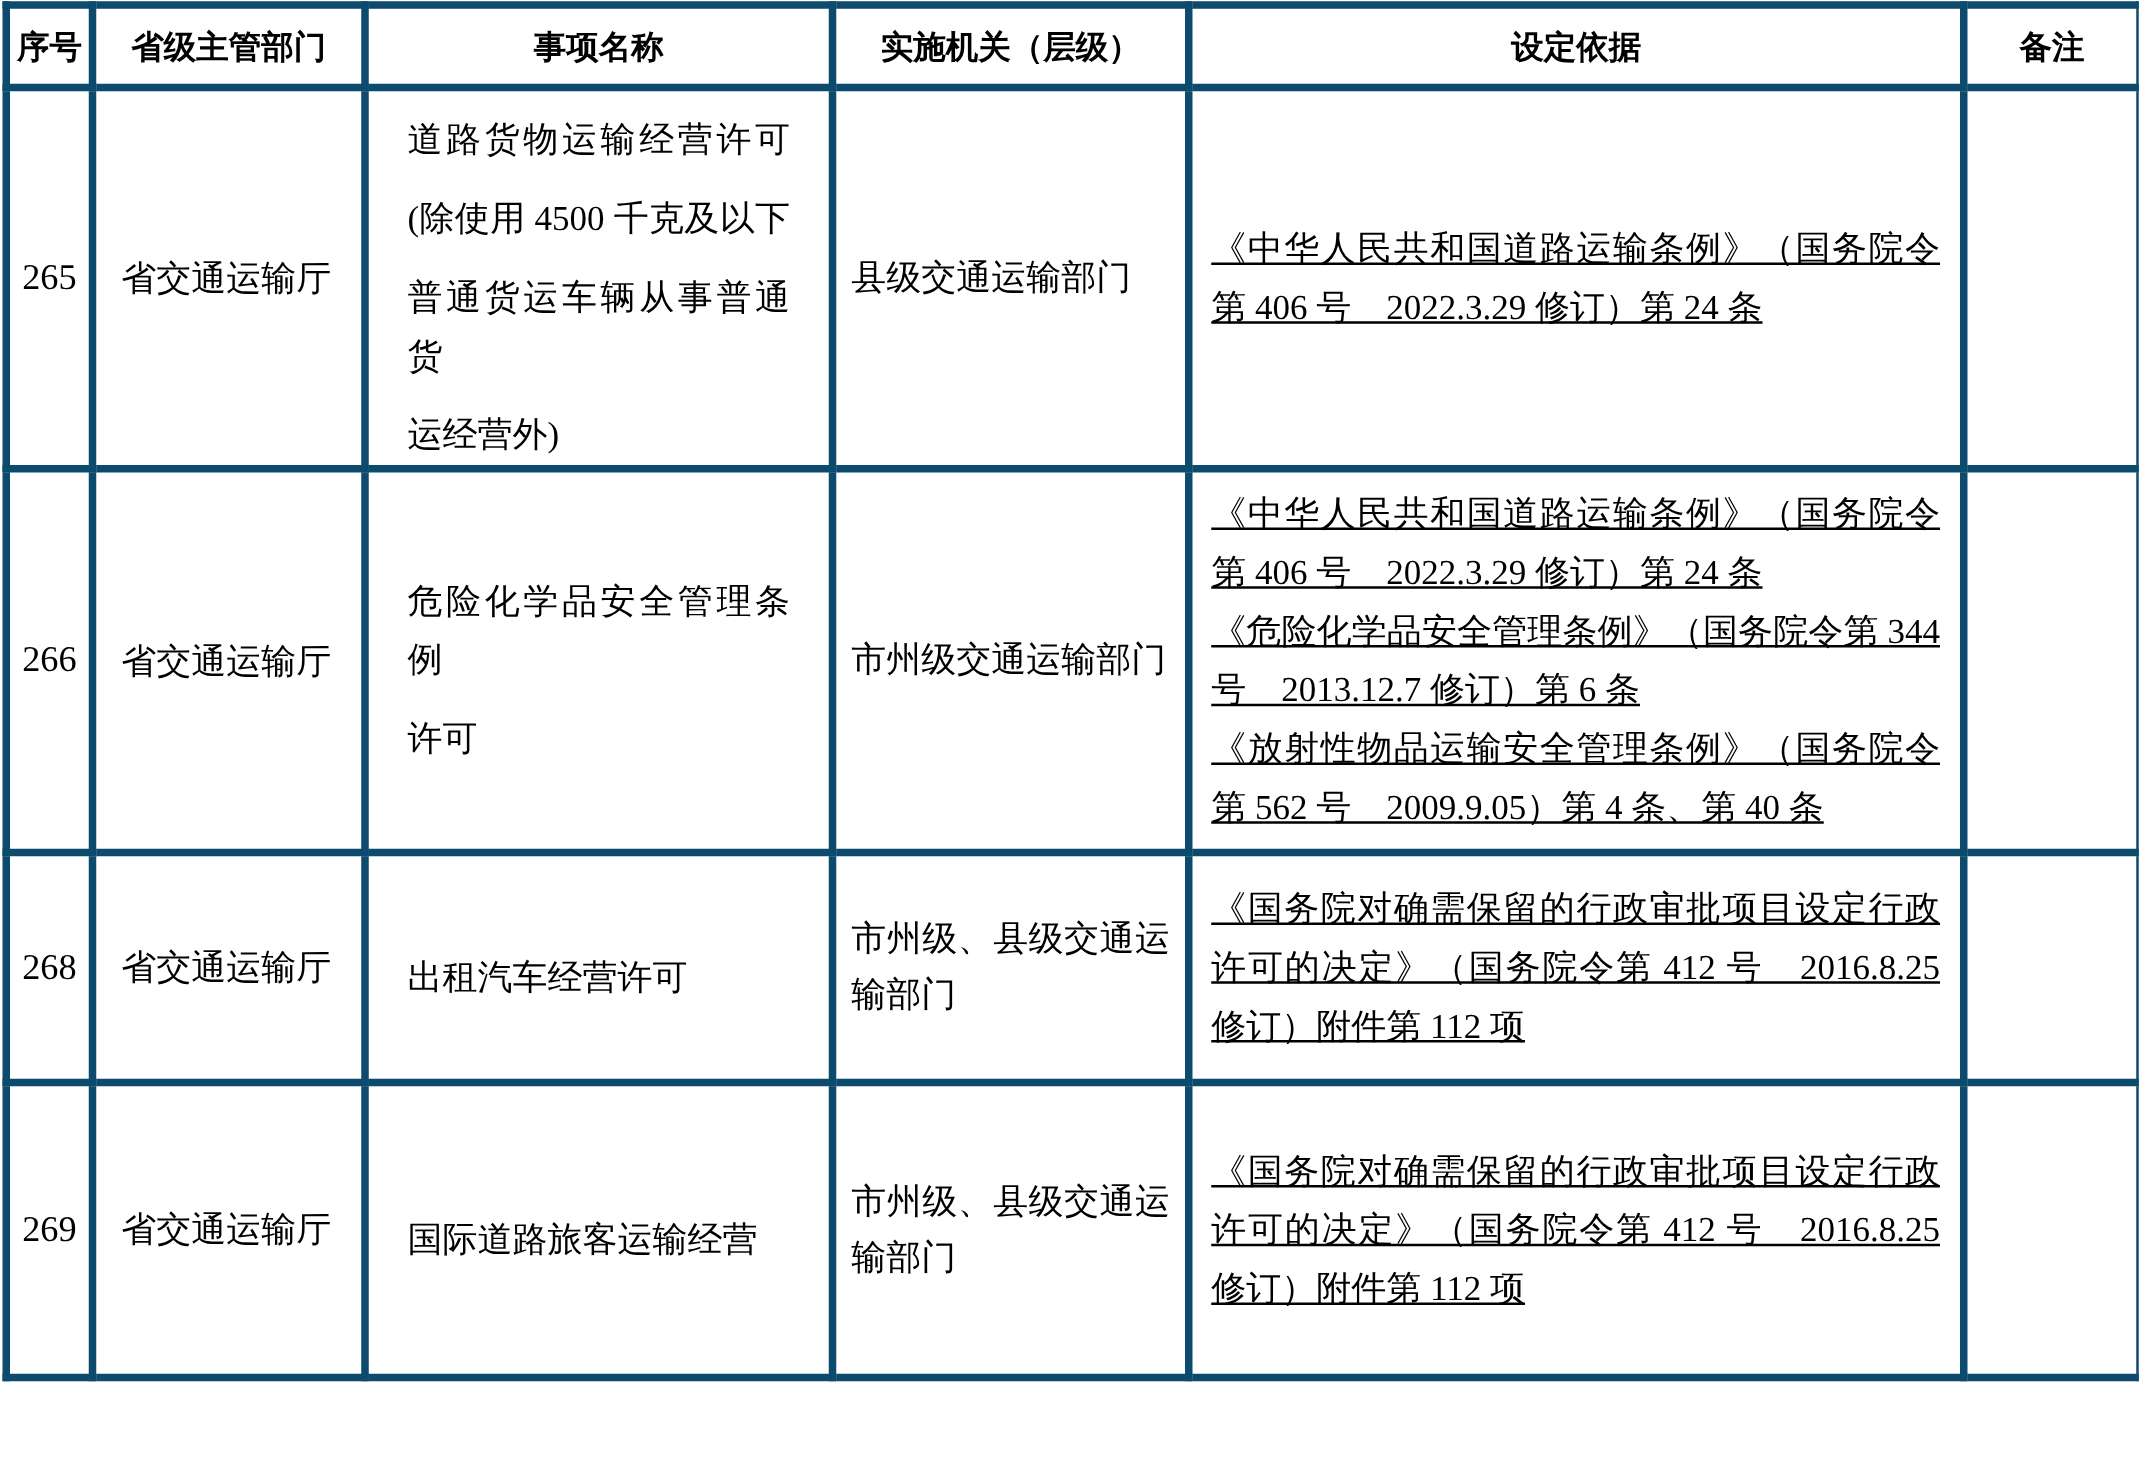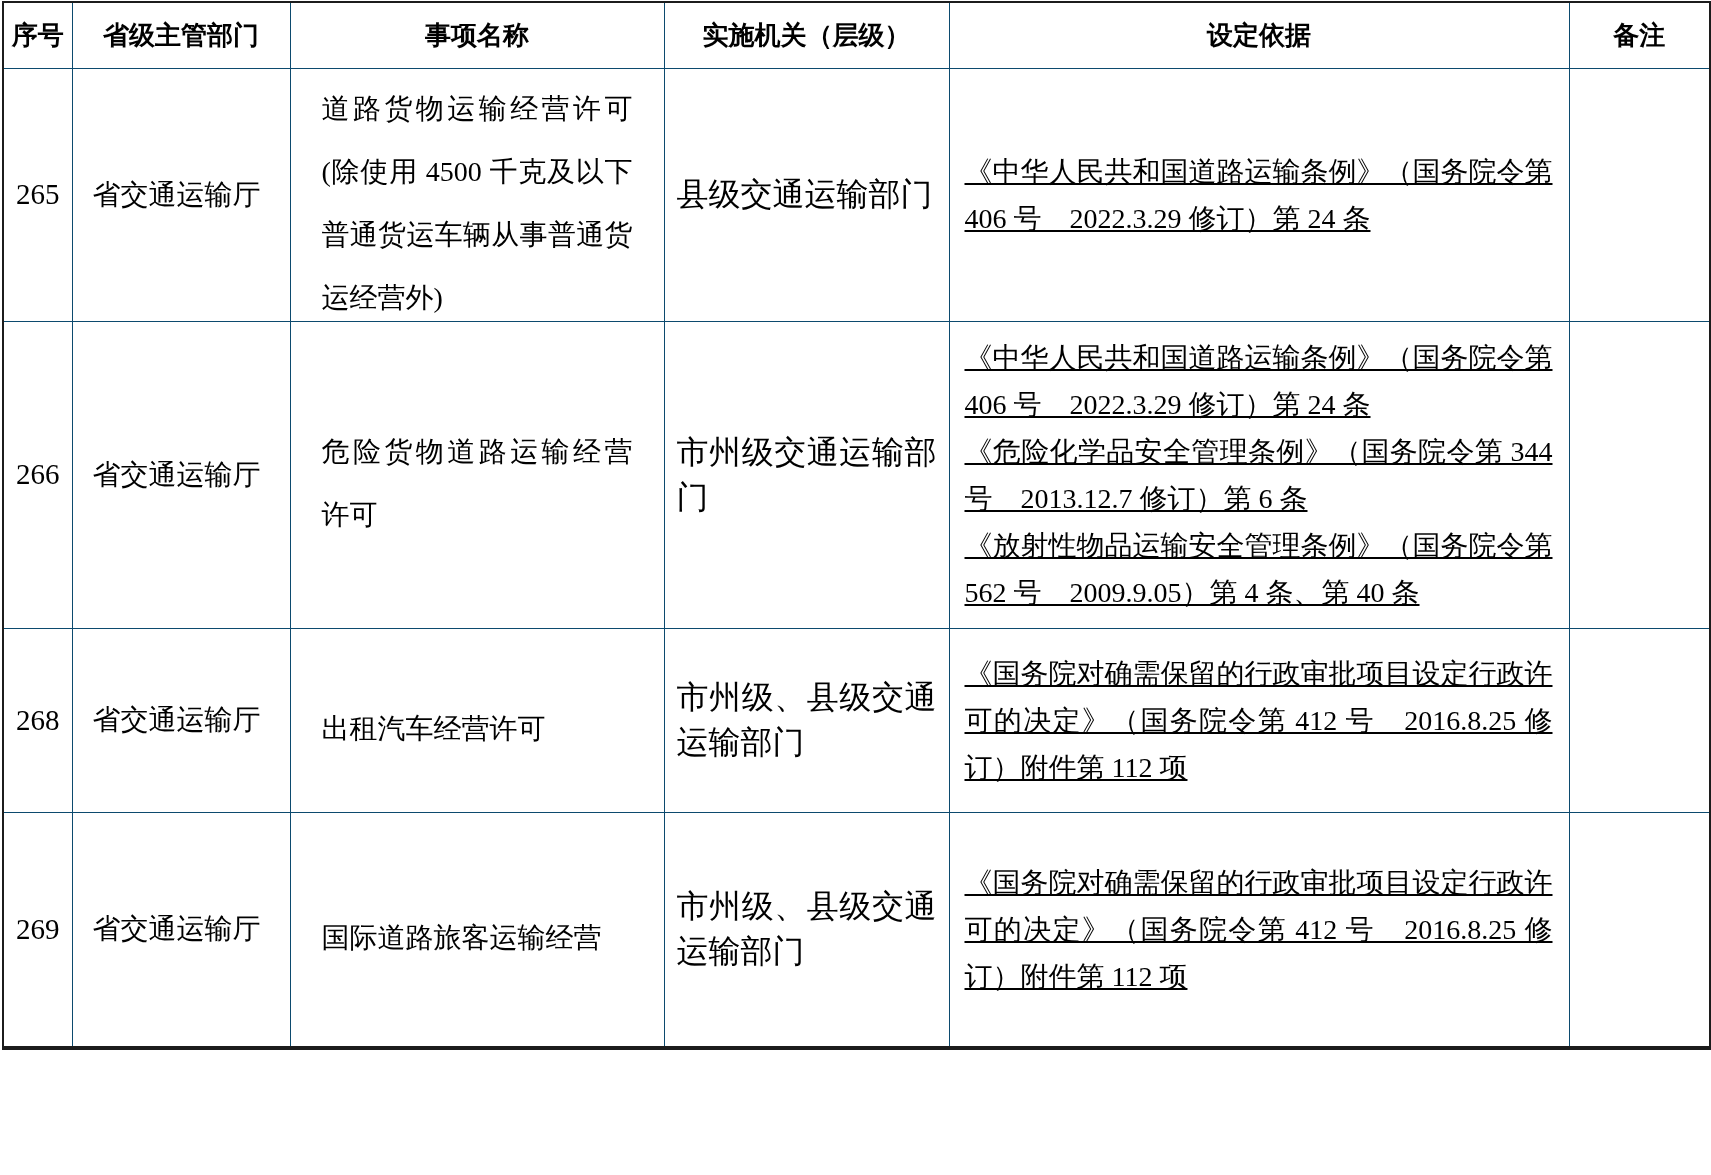--- a/index.html
+++ b/index.html
@@ -14,21 +14,21 @@
 
   .doc-table {
     width: 1707px;
     margin: 1px 0 0 2px;
     border-collapse: collapse;
     table-layout: fixed;
     color: #000000;
     font-family: "Liberation Serif", "DejaVu Serif", serif;
   }
   .doc-table td, .doc-table th {
-    border: 1px solid #0c4a6e;
+    border: 6px solid #0c4a6e;
     vertical-align: middle;
     overflow: hidden;
   }
   
   .doc-table { border: 2px solid #1c1c1c; border-bottom-width: 4px; }
 
   th.h-cell {
     font-family: "Liberation Sans", "DejaVu Sans", sans-serif;
     font-weight: 700;
     font-size: 26px;
@@ -52,21 +52,21 @@
   }
   td.c-item .line {
     line-height: 47px;
     text-align: justify;
     margin-top: 16px;
   }
   td.c-item .line.spread {
     text-align-last: justify;
   }
   td.c-agency {
-    font-size: 32px;
+    font-size: 28px;
     padding: 0 12px 0 12px;
     text-align: justify;
     line-height: 45px;
   }
   td.c-basis {
     font-size: 28px;
     padding: 0 16px 0 15px;
   }
   td.c-basis .cite {
     line-height: 47px;
@@ -122,21 +122,21 @@
       <td class="c-basis">
         <div class="cite">《中华人民共和国道路运输条例》（国务院令第 406 号　2022.3.29 修订）第 24 条</div>
       </td>
       <td class="c-note"></td>
     </tr>
 
     <tr class="row-1">
       <td class="c-seq">266</td>
       <td class="c-dept">省交通运输厅</td>
       <td class="c-item">
-        <div class="line spread">危险货物道路运输经营</div>
+        <div class="line spread">危险化学品安全管理条例</div>
         <div class="line">许可</div>
       </td>
       <td class="c-agency">市州级交通运输部门</td>
       <td class="c-basis">
         <div class="cite">《中华人民共和国道路运输条例》（国务院令第 406 号　2022.3.29 修订）第 24 条</div>
         <div class="cite">《危险化学品安全管理条例》（国务院令第 344 号　2013.12.7 修订）第 6 条</div>
         <div class="cite">《放射性物品运输安全管理条例》（国务院令第 562 号　2009.9.05）第 4 条、第 40 条</div>
       </td>
       <td class="c-note"></td>
     </tr>

